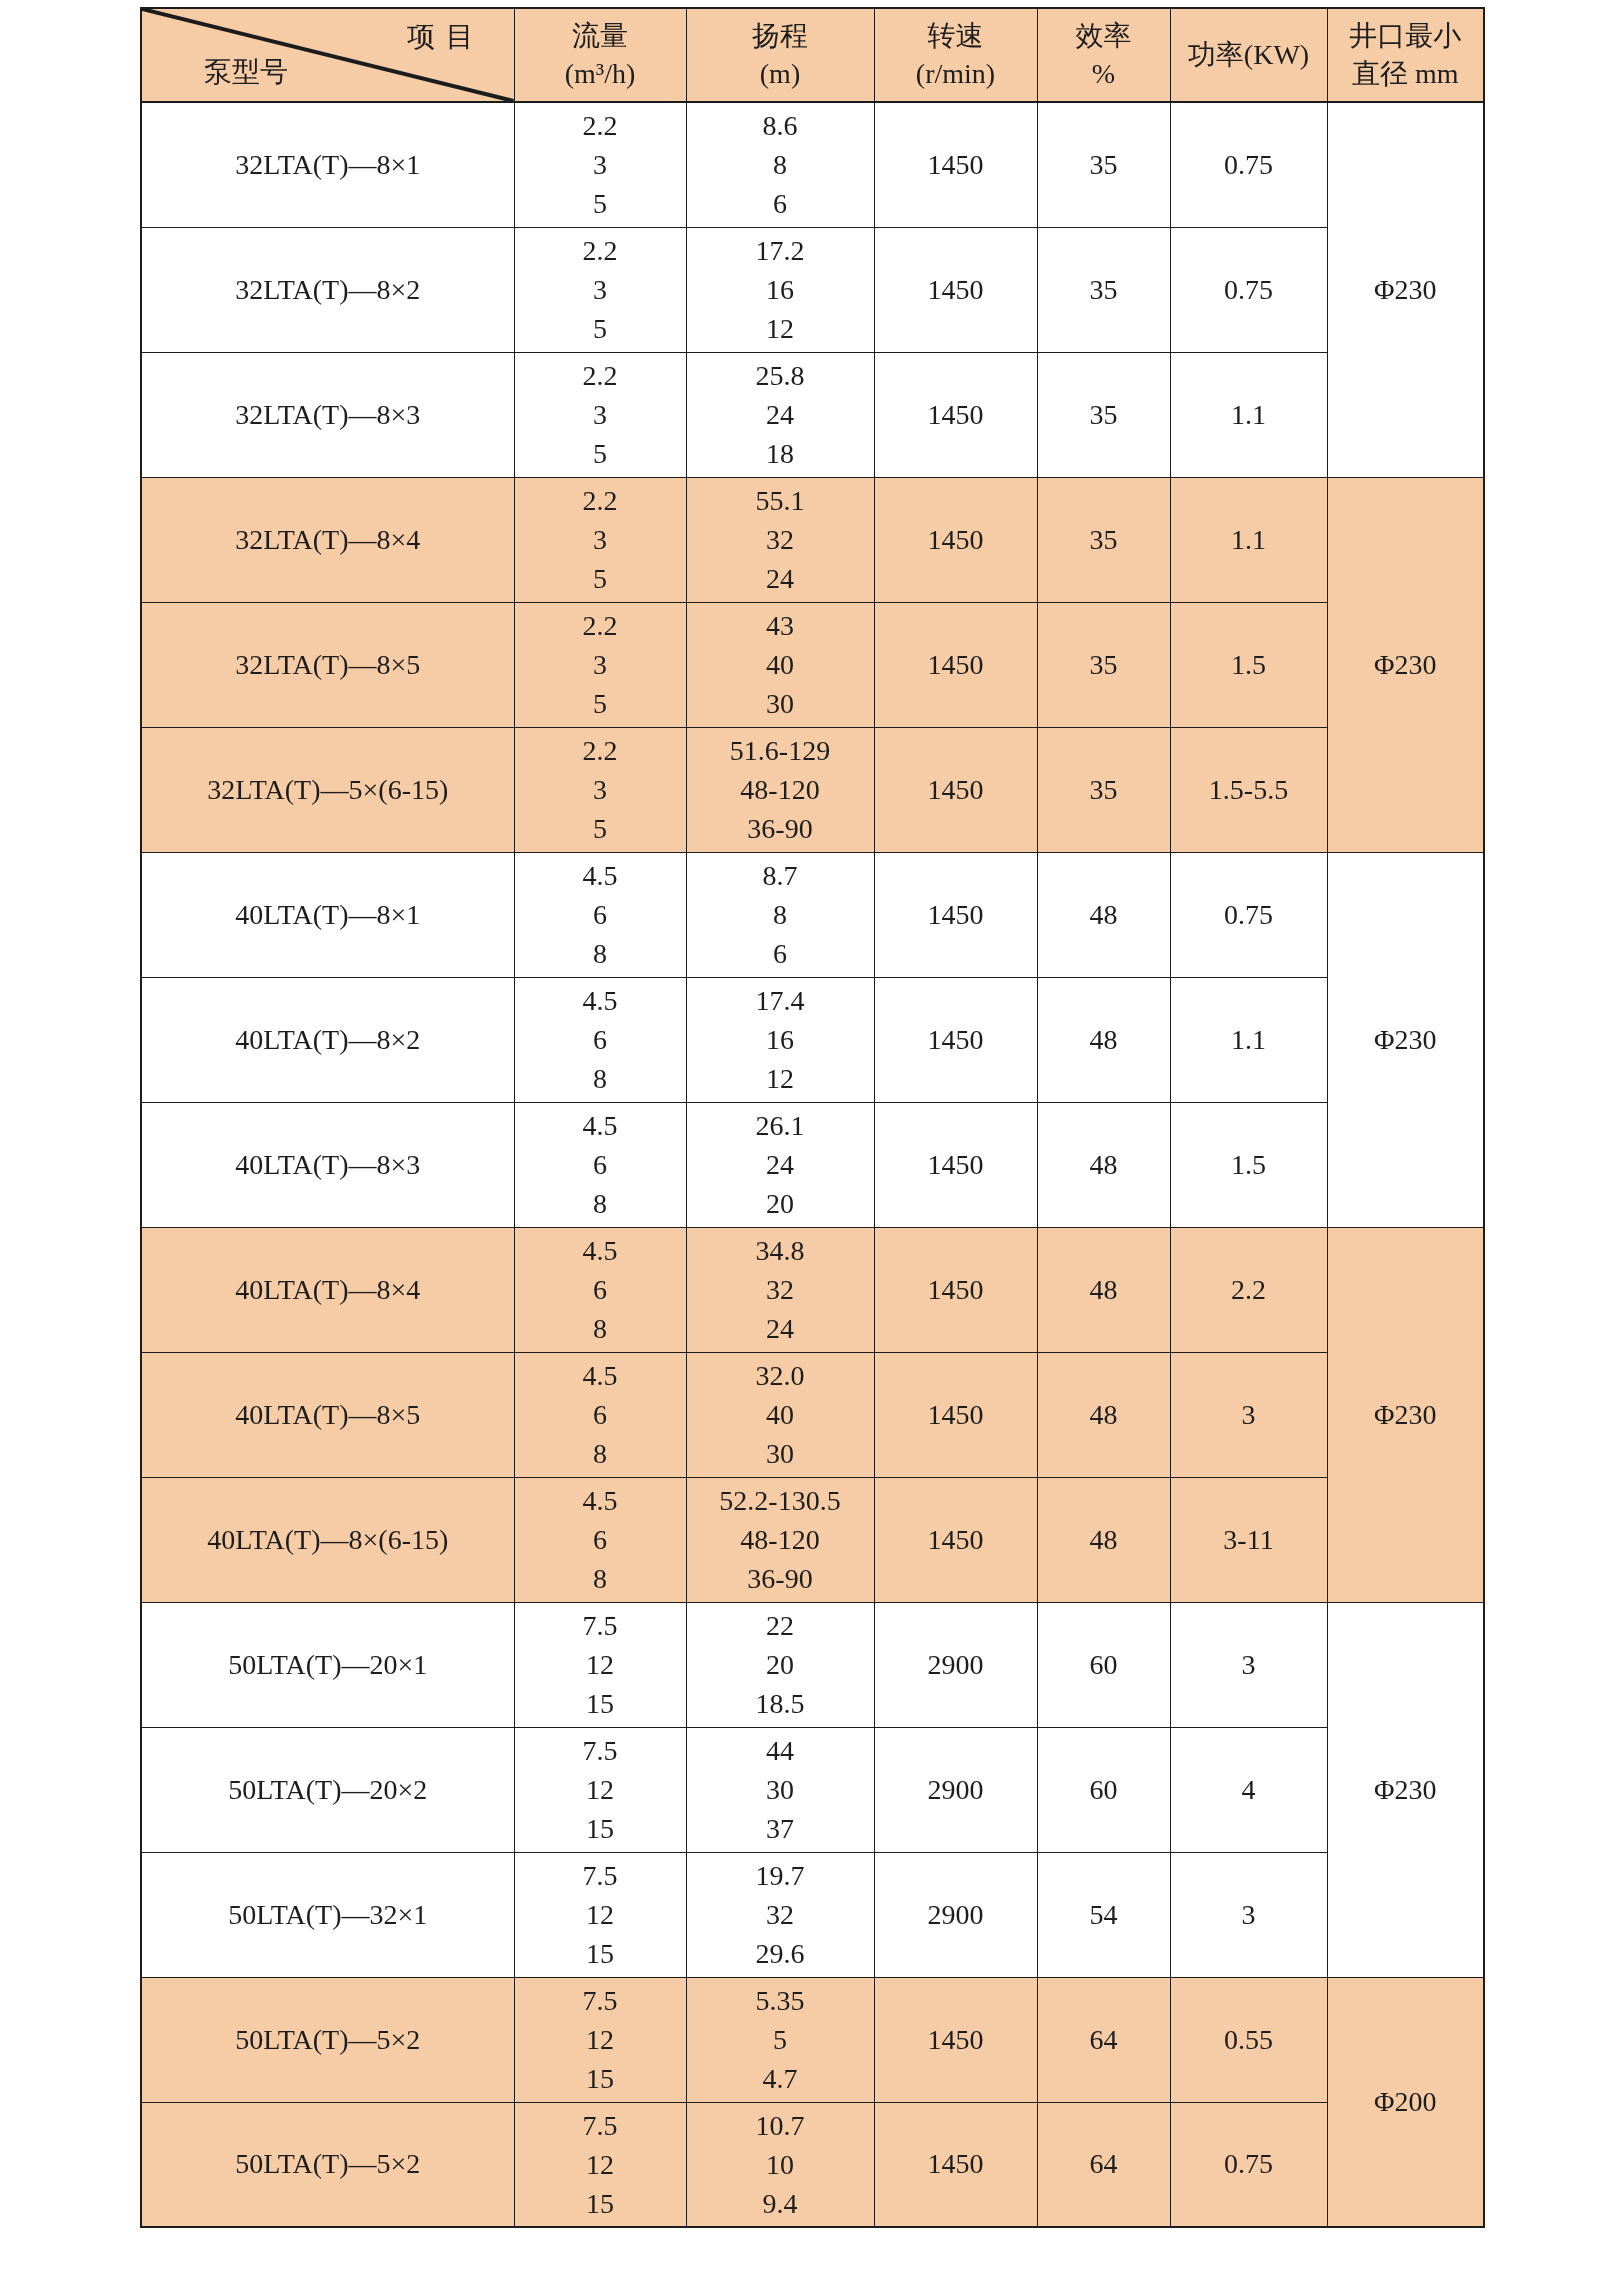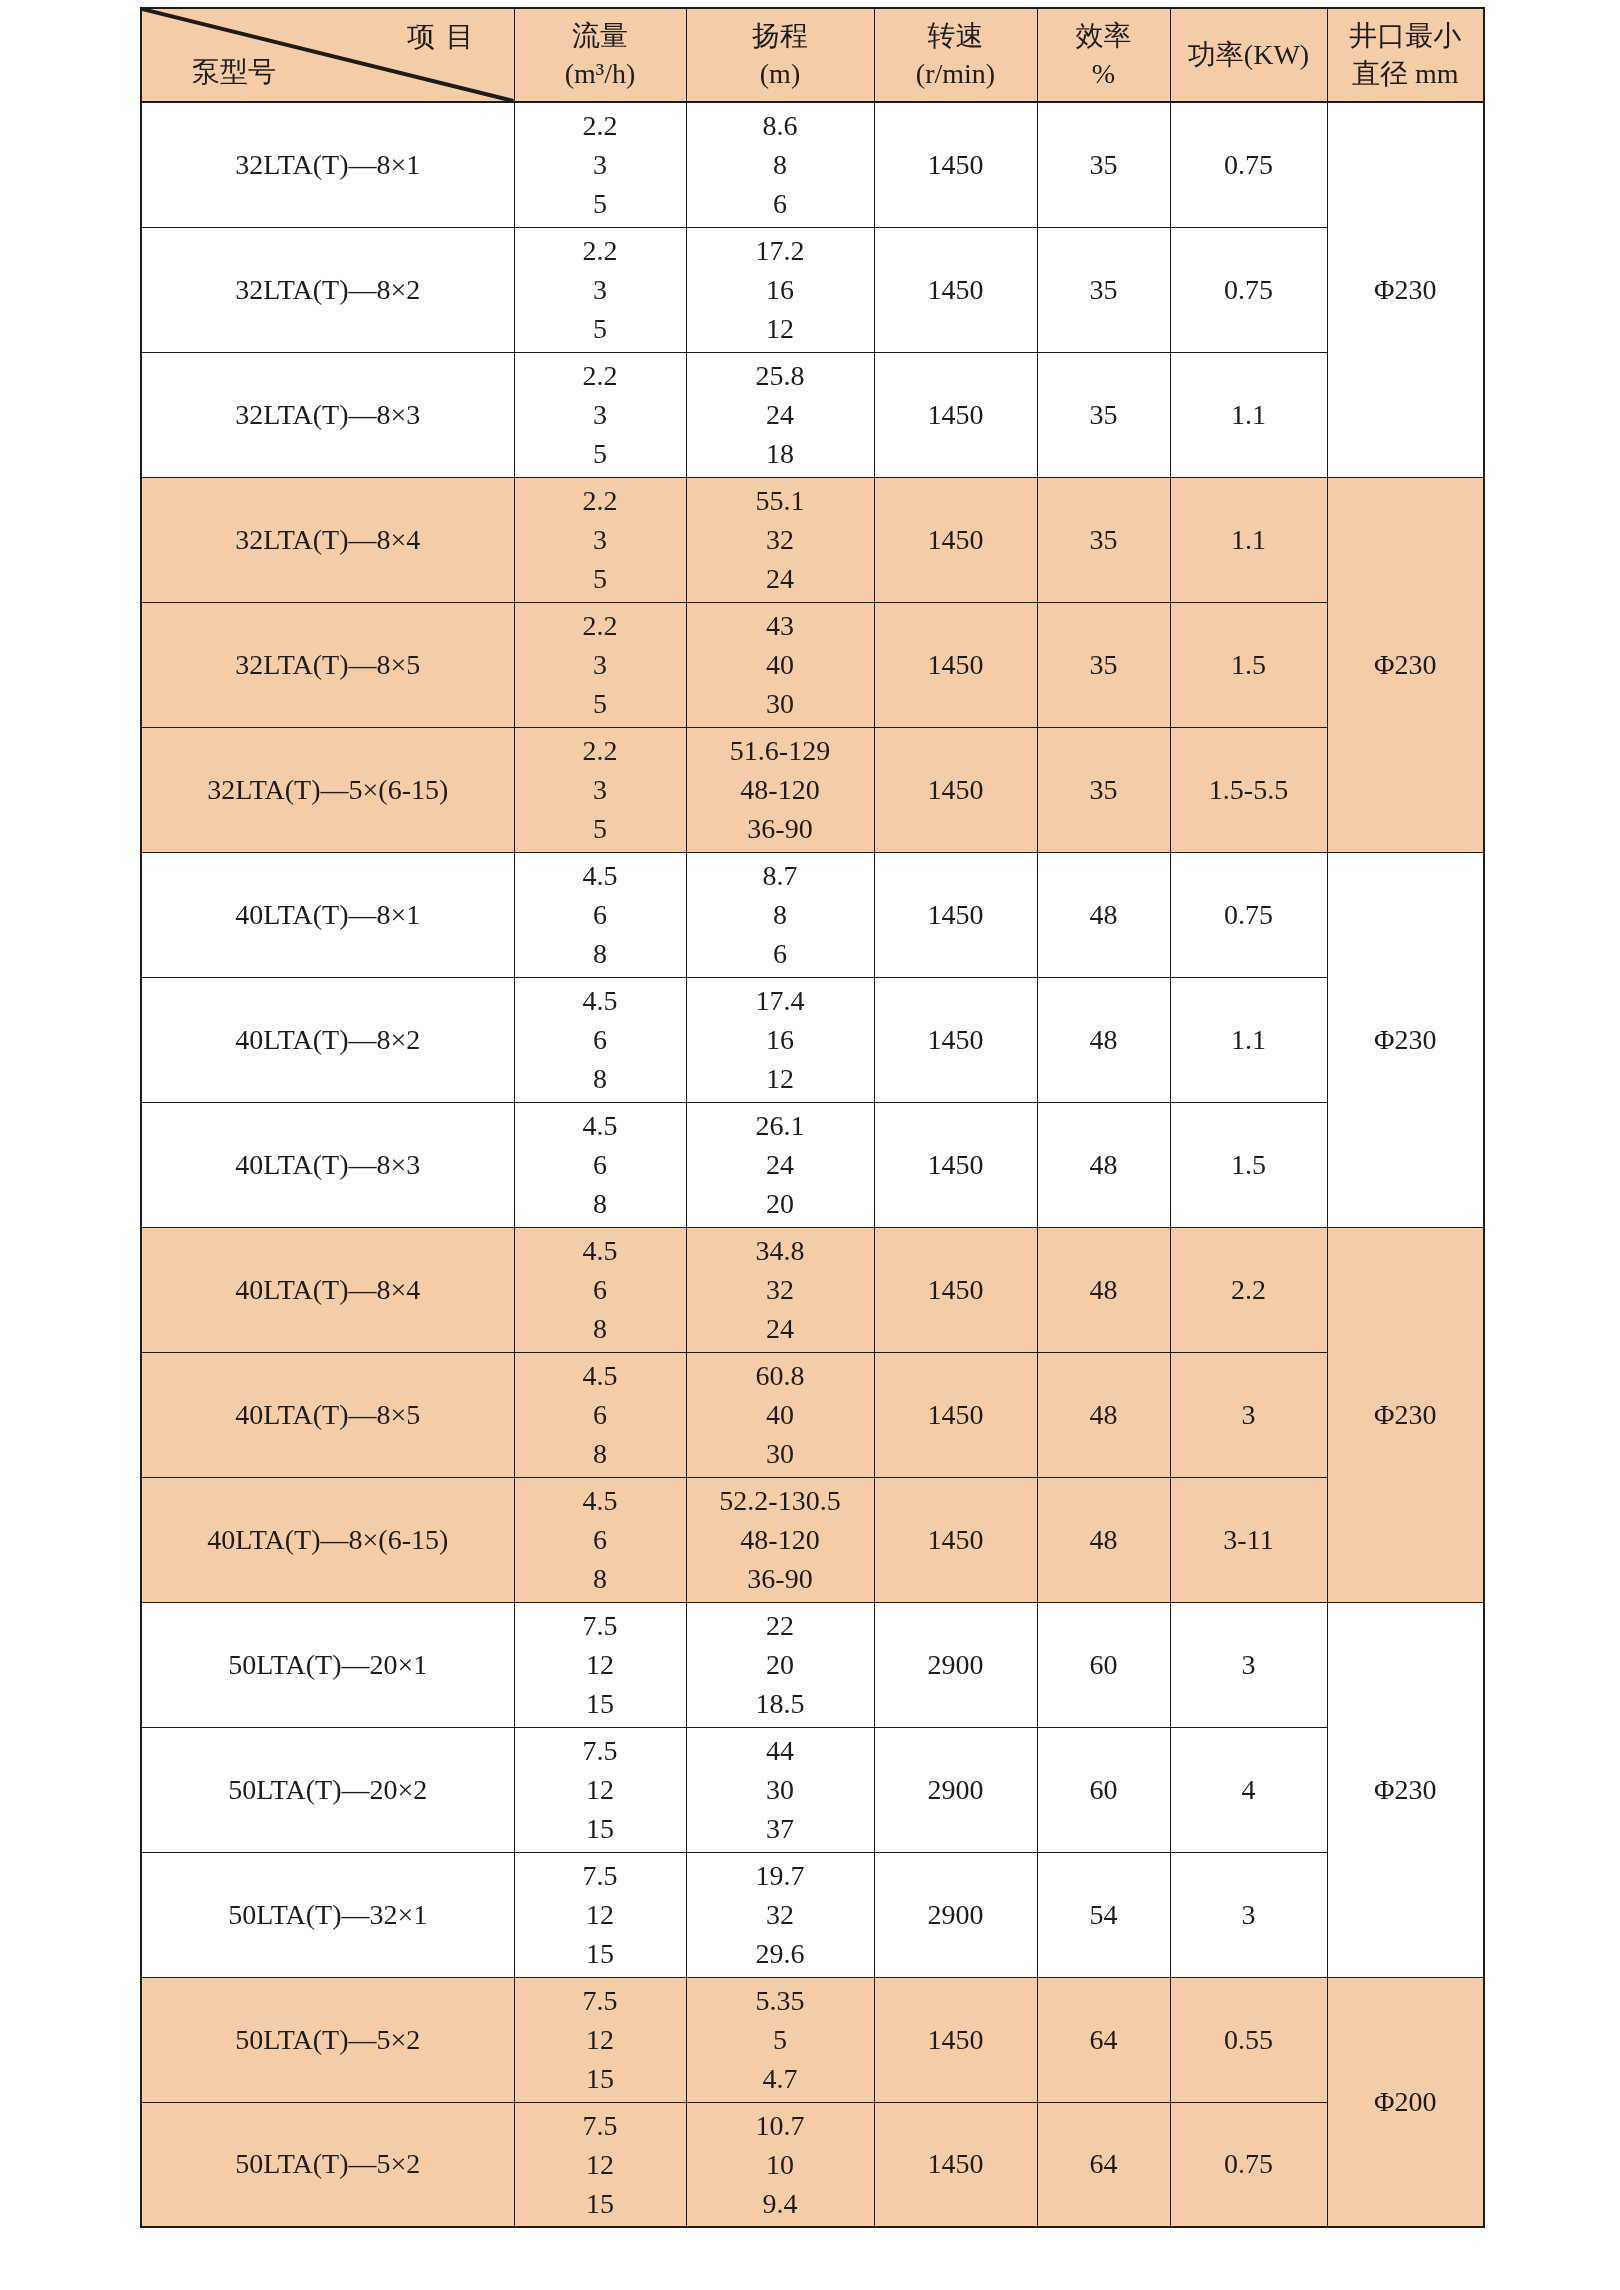--- a/index.html
+++ b/index.html
@@ -22,21 +22,21 @@
   }
   thead th{background:#F6CCA6;border-bottom:2.7px solid #1c1c1c;}
   thead tr{height:94px;}
   tbody tr{height:125px;background:#ffffff;}
   tbody tr.orange td{background:#F6CCA6;}
   .ml{white-space:pre-line;line-height:39px;}
   .hdr{white-space:pre-line;line-height:38px;}
   th.corner{position:relative;padding:0;}
   th.corner svg{position:absolute;left:0;top:0;width:100%;height:100%;display:block;}
   .corner-top{position:absolute;top:9px;right:38px;font-size:28px;letter-spacing:1.8px;}
-  .corner-bottom{position:absolute;bottom:10.7px;left:50px;font-size:28px;}
+  .corner-bottom{position:absolute;bottom:10.7px;left:62px;font-size:28px;}
 </style>
 </head>
 <body>
 
 <div class="page">
   <table class="spec">
     <colgroup>
       <col style="width:373px">
         <col style="width:172px">
         <col style="width:188px">
@@ -190,21 +190,21 @@
         <td>1450</td>
         <td>48</td>
         <td>2.2</td>
         <td rowspan="3">Φ230</td>
       </tr>
       <tr class="orange">
         <td>40LTA(T)—8×5</td>
         <td class="ml">4.5
 6
 8</td>
-        <td class="ml">60.8
+        <td class="ml">32.0
 40
 30</td>
         <td>1450</td>
         <td>48</td>
         <td>3</td>
       </tr>
       <tr class="orange">
         <td>40LTA(T)—8×(6-15)</td>
         <td class="ml">4.5
 6

